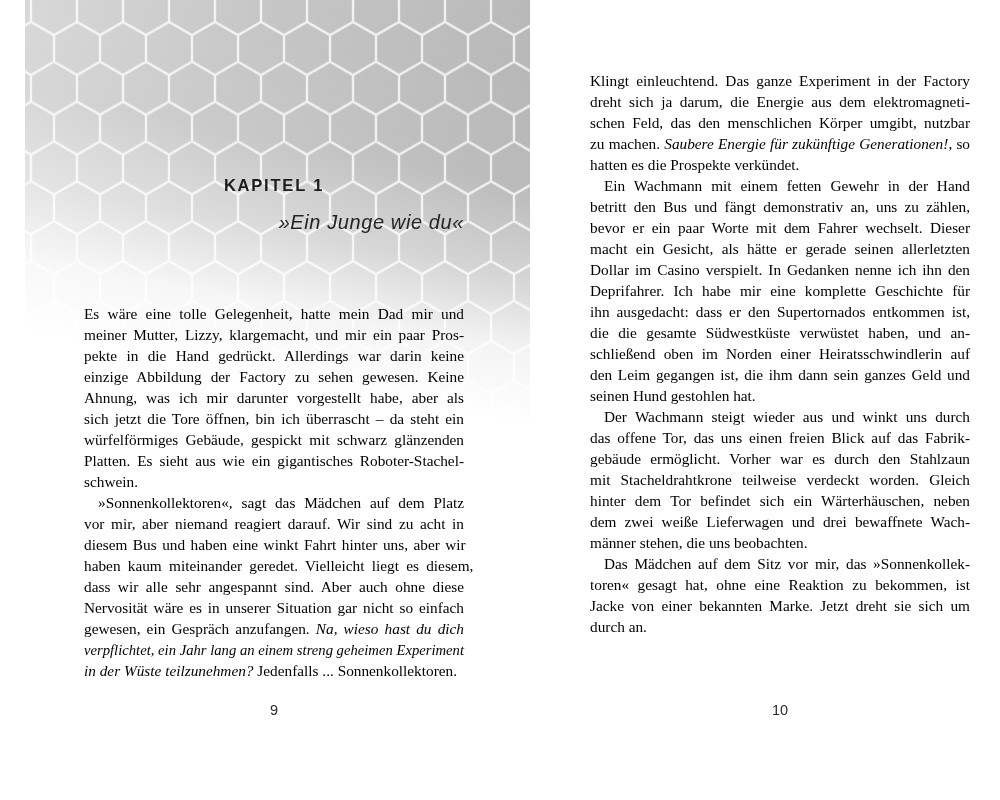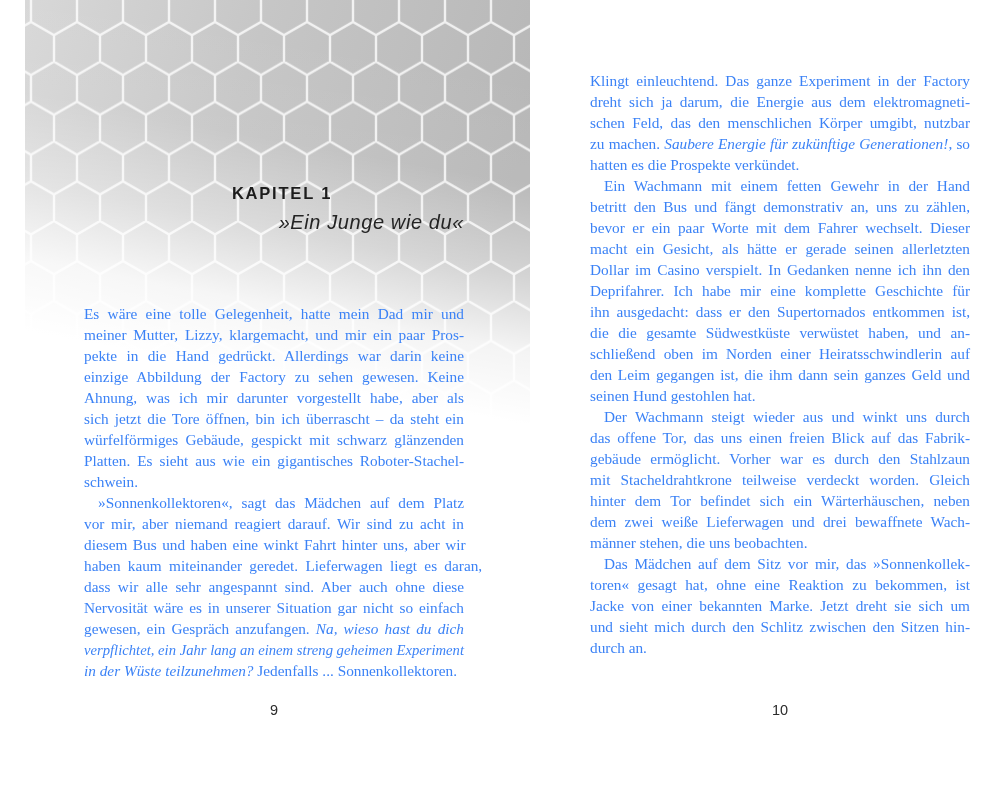--- a/index.html
+++ b/index.html
@@ -3,31 +3,31 @@
 <meta charset="utf-8">
 <style>
   html, body { margin:0; padding:0; background:#ffffff; }
   .spread {
     position:relative; width:1000px; height:800px;
     background:#ffffff; overflow:hidden;
     font-family:"Liberation Serif", serif;
   }
   .hex-banner { position:absolute; left:25px; top:0; display:block; }
   .chapter-label {
-    position:absolute; left:84px; top:176px; width:380px; margin:8px;
+    position:absolute; left:84px; top:176px; width:380px; margin:0;
     text-align:center; font-family:"Liberation Sans", sans-serif;
     font-weight:bold; font-size:16.5px; letter-spacing:1.8px; color:#1c1c1c;
   }
   .chapter-title {
     position:absolute; left:84px; top:211px; width:380px; margin:0;
     text-align:right; font-family:"Liberation Sans", sans-serif;
     font-style:italic; font-weight:normal; font-size:20px;
     letter-spacing:0.6px; color:#242424;
   }
-  .textblock { position:absolute; width:380px; color:#3b82f6; }
+  .textblock { position:absolute; width:380px; color:#000000; }
   .textblock.left  { left:84px;  top:303px; }
   .textblock.right { left:590px; top:70px;  }
   .line { height:21px; line-height:21px; font-size:15.3px; white-space:nowrap; }
   .line.indent { padding-left:14px; }
   .line-inner { display:inline-block; white-space:pre; transform-origin:0 50%; }
   .it { font-style:italic; }
   .pagenum {
     position:absolute; top:702px; width:380px; text-align:center;
     font-family:"Liberation Sans", sans-serif; font-size:14.5px; color:#2b2b2b;
   }
@@ -70,21 +70,21 @@
       <div class="line"><span class="line-inner" style="word-spacing: 5.49805px;"><span>pekte in die Hand gedrückt. Allerdings war darin keine</span></span></div>
       <div class="line"><span class="line-inner" style="word-spacing: 5.1317px;"><span>einzige Abbildung der Factory zu sehen gewesen. Keine</span></span></div>
       <div class="line"><span class="line-inner" style="word-spacing: 5.16211px;"><span>Ahnung, was ich mir darunter vorgestellt habe, aber als</span></span></div>
       <div class="line"><span class="line-inner" style="word-spacing: 2.33239px;"><span>sich jetzt die Tore öffnen, bin ich überrascht – da steht ein</span></span></div>
       <div class="line"><span class="line-inner" style="word-spacing: 3.45px;"><span>würfelförmiges Gebäude, gespickt mit schwarz glänzenden</span></span></div>
       <div class="line"><span class="line-inner" style="word-spacing: 3.10714px;"><span>Platten. Es sieht aus wie ein gigantisches Roboter-Stachel-</span></span></div>
       <div class="line"><span class="line-inner"><span>schwein.</span></span></div>
       <div class="line indent"><span class="line-inner" style="word-spacing: 4.99479px;"><span>»Sonnenkollektoren«, sagt das Mädchen auf dem Platz</span></span></div>
       <div class="line"><span class="line-inner" style="word-spacing: 2.81094px;"><span>vor mir, aber niemand reagiert darauf. Wir sind zu acht in</span></span></div>
       <div class="line"><span class="line-inner" style="word-spacing: 1.67813px;"><span>diesem Bus und haben eine winkt Fahrt hinter uns, aber wir</span></span></div>
-      <div class="line"><span class="line-inner" style="word-spacing: 3.42634px;"><span>haben kaum miteinander geredet. Lieferwagen liegt es daran,</span></span></div>
+      <div class="line"><span class="line-inner" style="word-spacing: 3.42634px;"><span>haben kaum miteinander geredet. Vielleicht liegt es diesem,</span></span></div>
       <div class="line"><span class="line-inner" style="word-spacing: 3.7066px;"><span>dass wir alle sehr angespannt sind. Aber auch ohne diese</span></span></div>
       <div class="line"><span class="line-inner" style="word-spacing: 2.05556px;"><span>Nervosität wäre es in unserer Situation gar nicht so einfach</span></span></div>
       <div class="line"><span class="line-inner" style="word-spacing: 2.31055px;"><span>gewesen, ein Gespräch anzufangen. </span><span class="it">Na, wieso hast du dich</span></span></div>
       <div class="line"><span class="line-inner" style="transform: scaleX(0.958084);"><span class="it">verpflichtet, ein Jahr lang an einem streng geheimen Experiment</span></span></div>
       <div class="line"><span class="line-inner"><span class="it">in der Wüste teilzunehmen?</span><span> Jedenfalls ... Sonnenkollektoren.</span></span></div>
     </div>
   <div class="pagenum left">9</div>
 
   <div class="textblock right" id="right-text">
       <div class="line"><span class="line-inner" style="word-spacing: 3.3125px;"><span>Klingt einleuchtend. Das ganze Experiment in der Factory</span></span></div>
@@ -106,18 +106,17 @@
       <div class="line indent"><span class="line-inner" style="word-spacing: 4.41211px;"><span>Der Wachmann steigt wieder aus und winkt uns durch</span></span></div>
       <div class="line"><span class="line-inner" style="word-spacing: 3.00937px;"><span>das offene Tor, das uns einen freien Blick auf das Fabrik-</span></span></div>
       <div class="line"><span class="line-inner" style="word-spacing: 5.45536px;"><span>gebäude ermöglicht. Vorher war es durch den Stahlzaun</span></span></div>
       <div class="line"><span class="line-inner" style="word-spacing: 6.3375px;"><span>mit Stacheldrahtkrone teilweise verdeckt worden. Gleich</span></span></div>
       <div class="line"><span class="line-inner" style="word-spacing: 5.3683px;"><span>hinter dem Tor befindet sich ein Wärterhäuschen, neben</span></span></div>
       <div class="line"><span class="line-inner" style="word-spacing: 4.36384px;"><span>dem zwei weiße Lieferwagen und drei bewaffnete Wach-</span></span></div>
       <div class="line"><span class="line-inner"><span>männer stehen, die uns beobachten.</span></span></div>
       <div class="line indent"><span class="line-inner" style="word-spacing: 2.86523px;"><span>Das Mädchen auf dem Sitz vor mir, das »Sonnenkollek-</span></span></div>
       <div class="line"><span class="line-inner" style="word-spacing: 4.70117px;"><span>toren« gesagt hat, ohne eine Reaktion zu bekommen, ist</span></span></div>
       <div class="line"><span class="line-inner" style="word-spacing: 3.42708px;"><span>Jacke von einer bekannten Marke. Jetzt dreht sie sich um</span></span></div>
-      <div class="line"><span class="line-inner" style="word-spacing: 2.43056px;"><span>und sieht mich durch den Schlitz zwischen den Sitzen hin-</span></span></div>
       <div class="line"><span class="line-inner"><span>durch an.</span></span></div>
     </div>
   <div class="pagenum right">10</div>
 
 </div>
 
 </body></html>

